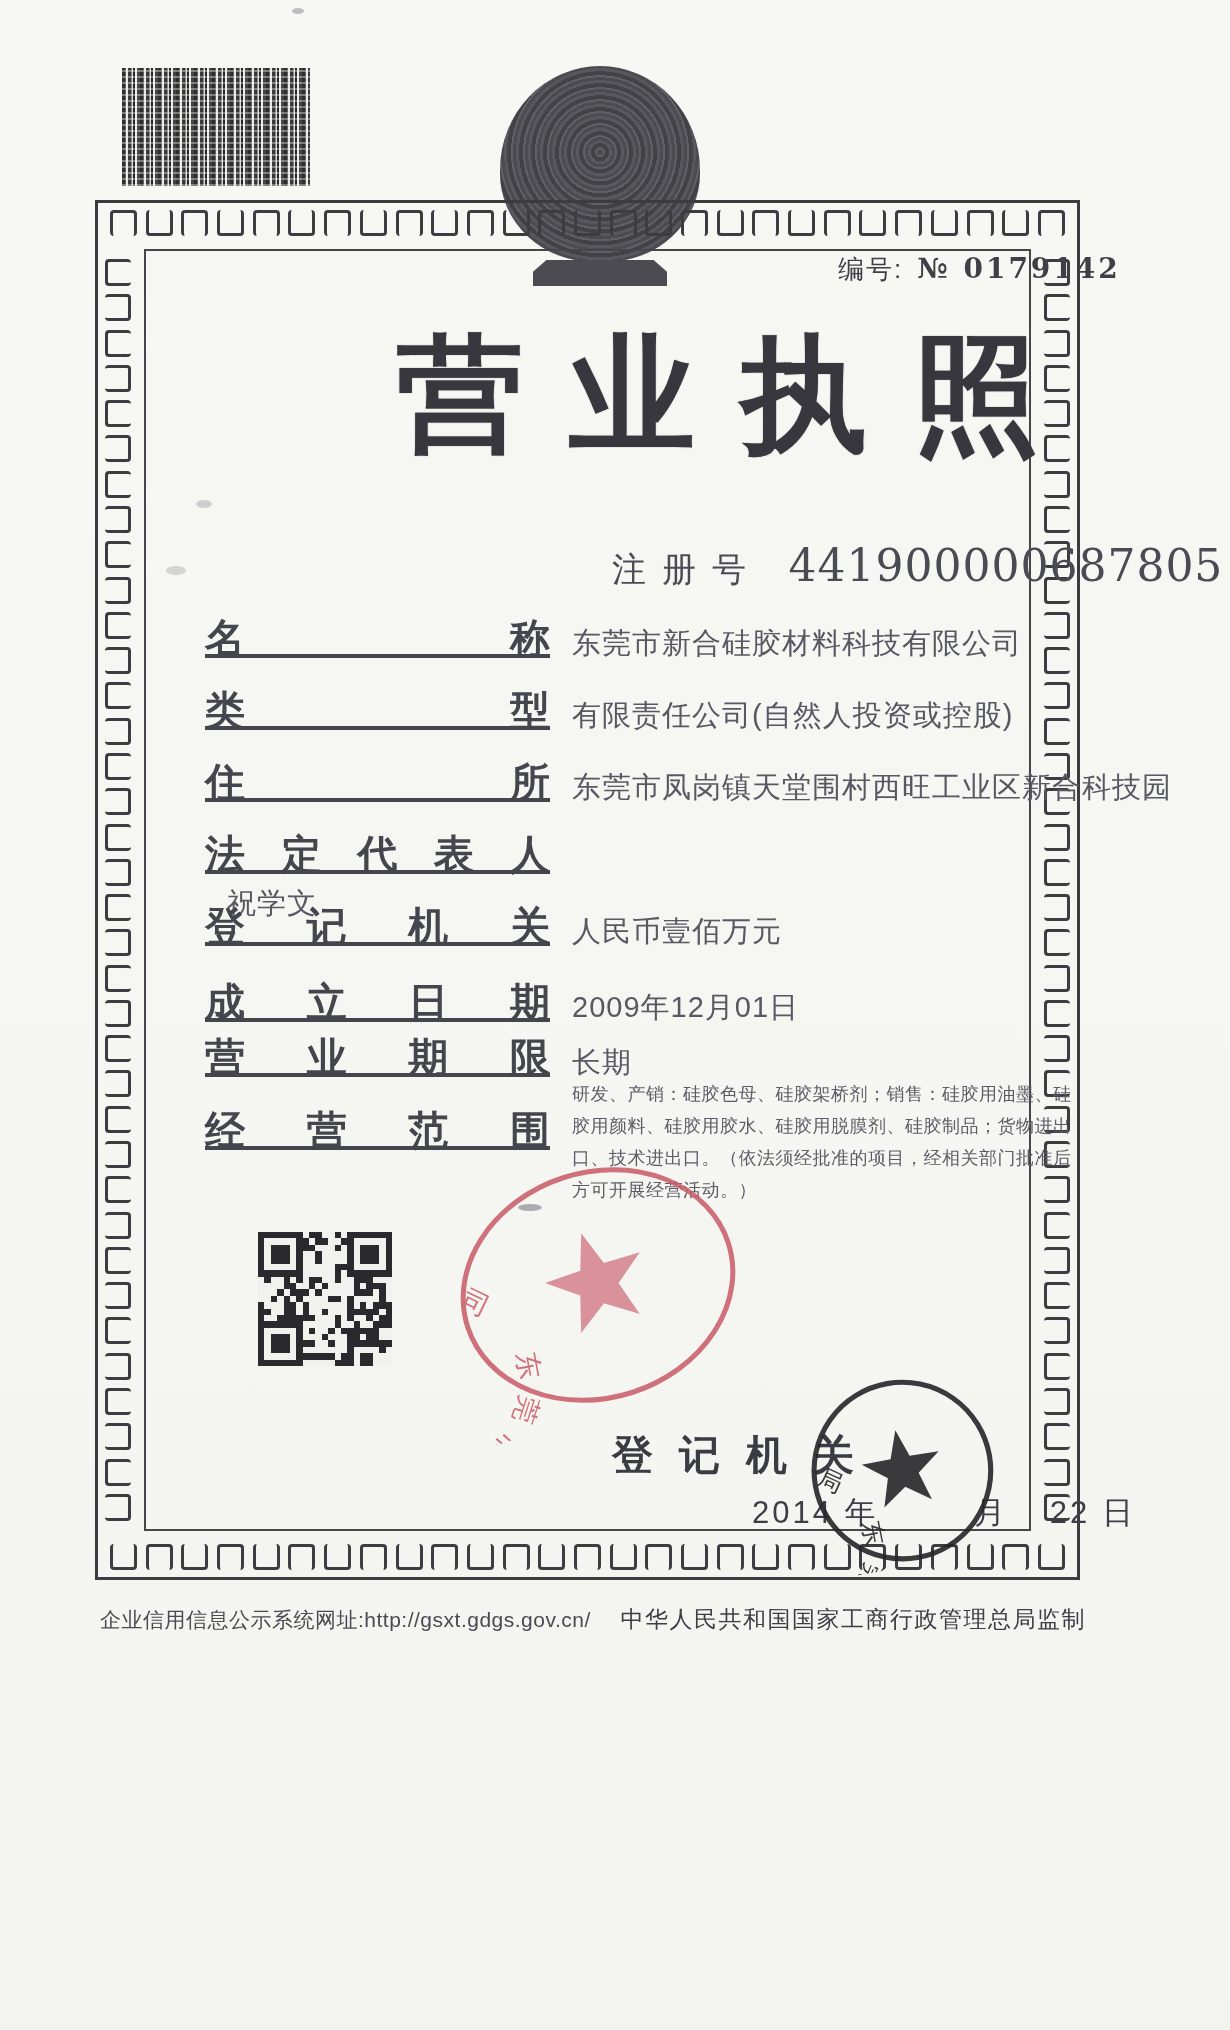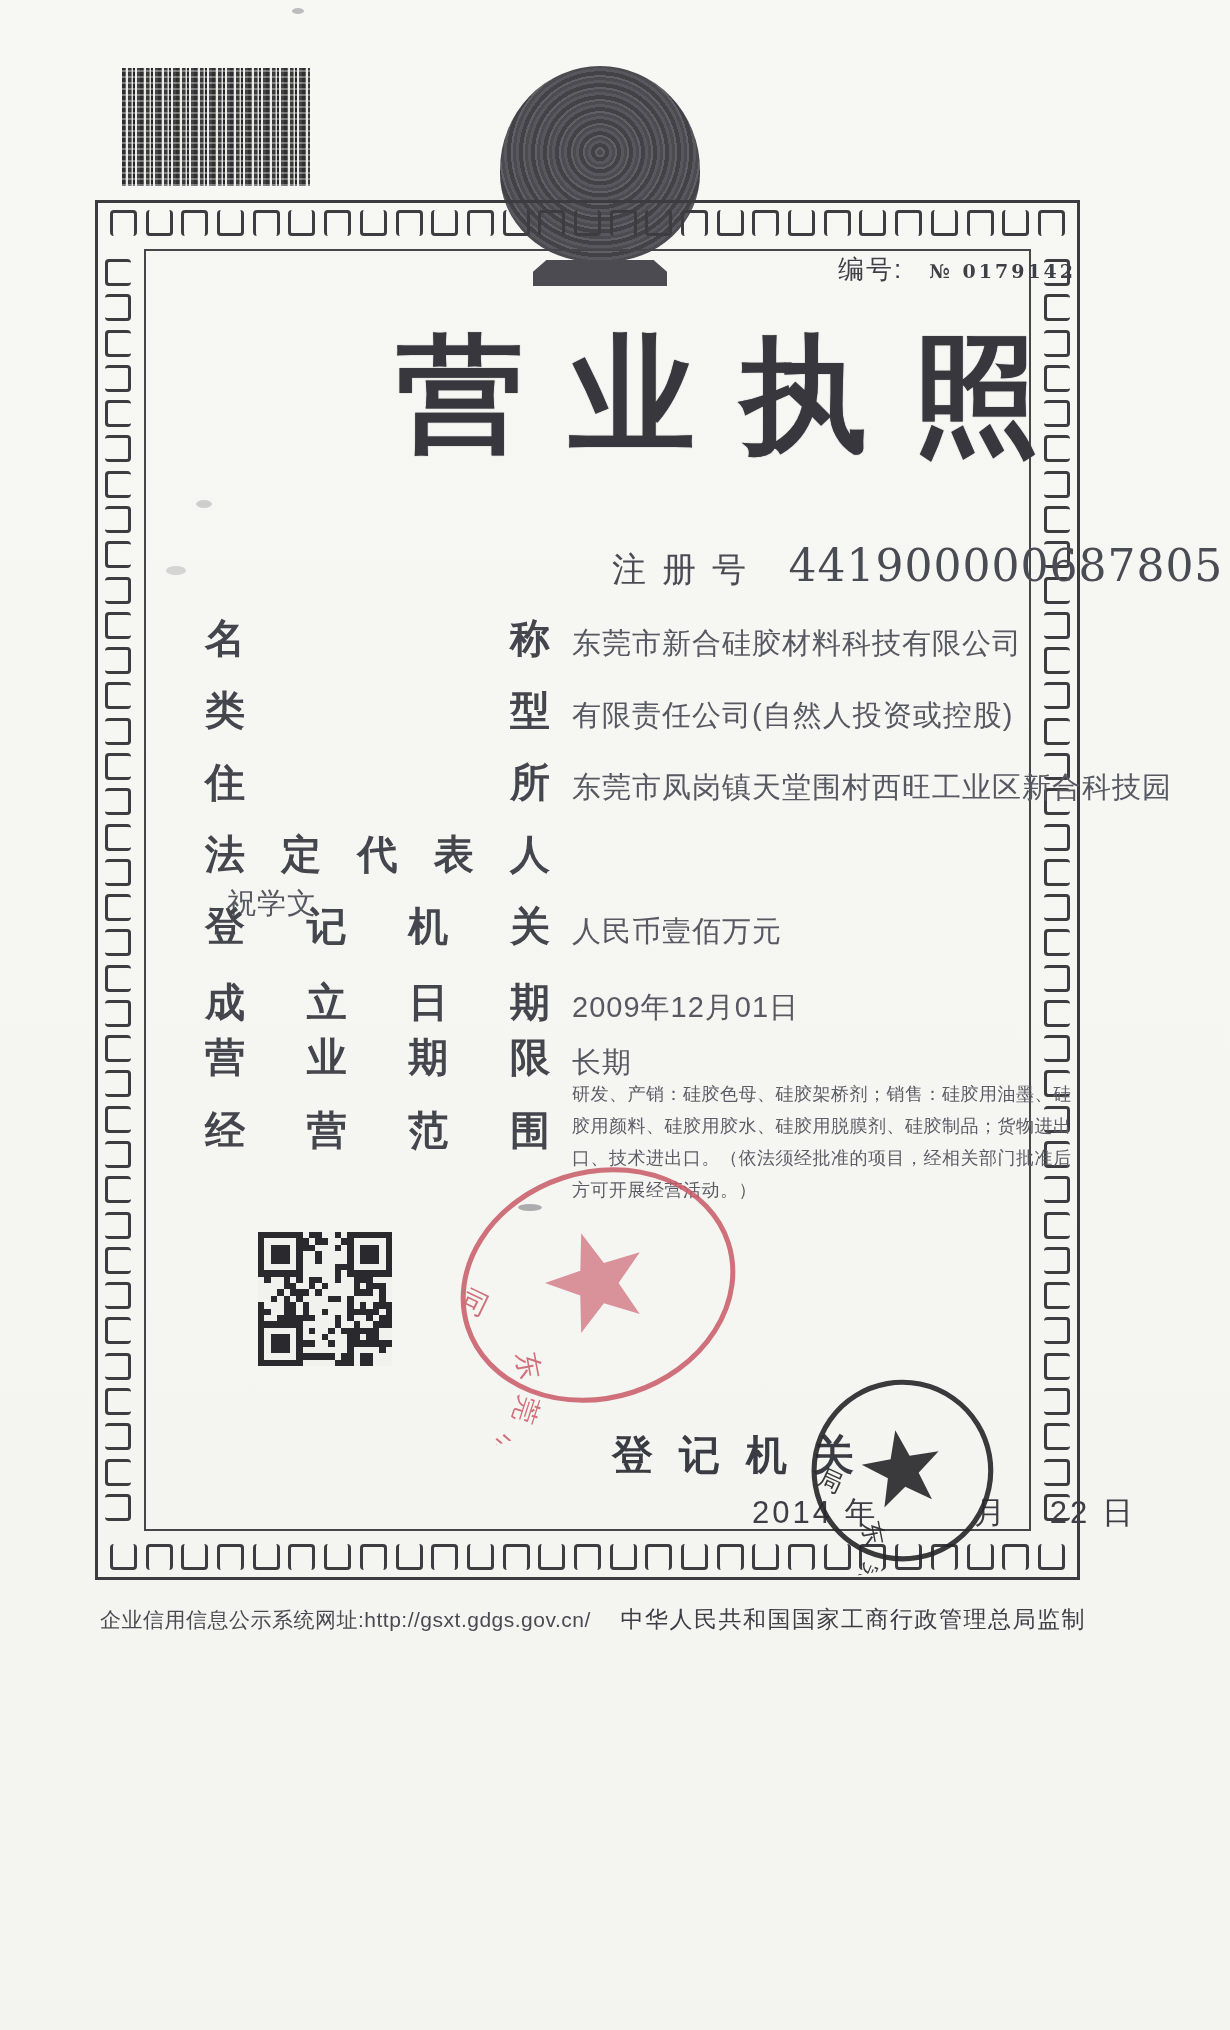--- a/index.html
+++ b/index.html
@@ -32,33 +32,33 @@
   .mstrip.v{top:56px;bottom:56px;width:26px;flex-direction:column;}
   .mstrip.top{top:7px;}  .mstrip.bottom{bottom:7px;}
   .mstrip.left{left:7px;} .mstrip.right{right:7px;}
   .mcell{box-sizing:border-box;border:3px solid #3d3d41;border-radius:4px;flex:none;}
   .mstrip.h .mcell{width:27px;height:26px;}
   .mstrip.v .mcell{width:26px;height:27px;}
   .mcell.open-top{border-top:none;}   .mcell.open-bottom{border-bottom:none;}
   .mcell.open-left{border-left:none;} .mcell.open-right{border-right:none;}
   
   .serial{position:absolute;left:838px;top:252px;font-size:26px;color:#3f3f47;letter-spacing:2px;white-space:nowrap;}
-  .serial .no{font-family:"DejaVu Serif",serif;font-size:19px;font-weight:bold;margin-left:26px;letter-spacing:3px;}
+  .serial .no{font-family:"DejaVu Serif",serif;font-size:28px;font-weight:bold;margin-left:14px;letter-spacing:3px;}
   .title{
     position:absolute;left:95px;top:312px;width:990px;text-align:right;
     font-size:126px;font-weight:800;letter-spacing:46px;text-indent:46px;
     color:#37373d;text-shadow:0 0 1px #5a5a60;white-space:nowrap;
   }
   .regno{position:absolute;left:612px;top:540px;white-space:nowrap;}
   .regno .lbl{font-size:34px;letter-spacing:16px;color:#4b4b54;font-weight:500;margin-top:32px;}
   .regno .val{font-family:"DejaVu Serif",serif;font-size:44px;color:#4b4b54;margin-left:22px;letter-spacing:1px;}
   
   .fields{position:absolute;left:205px;top:606px;width:860px;height:720px;}
   .frow{position:absolute;left:0;display:flex;width:100%;}
-  .flabel{width:345px;flex:none;font-size:40px;font-weight:600;color:#45454d;text-align:justify;text-align-last:justify;line-height:44px;}
+  .flabel{width:345px;flex:none;font-size:40px;font-weight:600;color:#45454d;text-align:justify;text-align-last:justify;line-height:44px;text-decoration:underline;}
   .fvalue{flex:none;padding-left:22px;padding-top:8px;font-size:29px;color:#585862;letter-spacing:1px;white-space:nowrap;}
   .frow.scope .flabel{padding-top:30px;}
   .frow.scope .fvalue{width:508px;white-space:normal;font-size:18px;line-height:32px;letter-spacing:.5px;padding-top:0;color:#5c5c66;}
   .r0{top:10px;} .r1{top:82px;} .r2{top:154px;} .r3{top:226px;flex-direction:column;}
   .r4{top:298px;} .r5{top:374px;} .r6{top:429px;} .r7{top:472px;}
   
   .qr{position:absolute;left:258px;top:1232px;width:134px;height:134px;display:grid;
       grid-template-columns:repeat(21,1fr);grid-template-rows:repeat(21,1fr);background:#f1f1ee;opacity:.95;}
   .qr div.on{background:#202024;}
   

